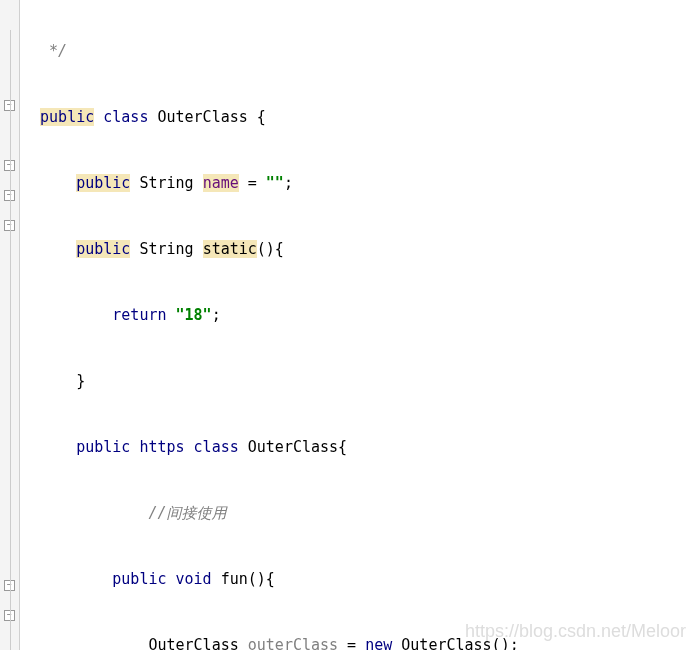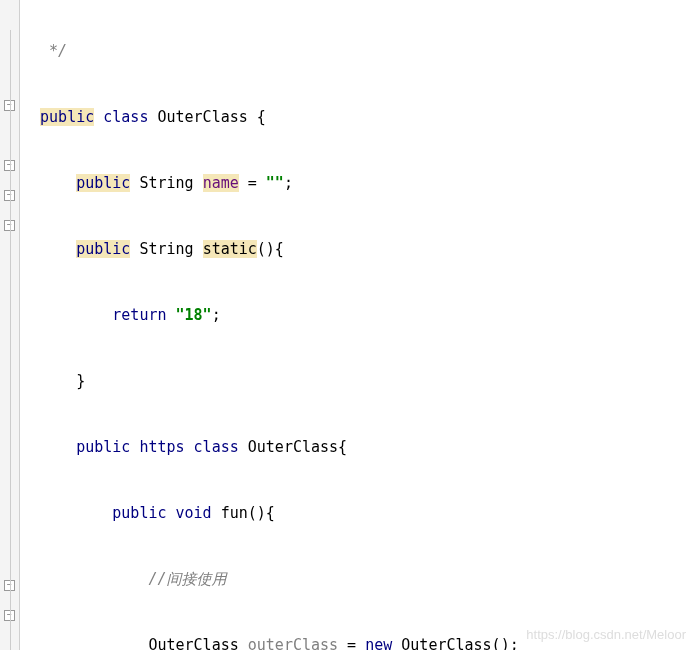--- a/index.html
+++ b/index.html
@@ -66,21 +66,21 @@
   .field { color: #660e7a; font-weight: normal; }
   .unused { color: #808080; }
   .comment { color: #808080; font-style: italic; }
   .hl { background: #f5e7b8; }
   .warn { text-decoration: underline wavy #bbb; }
   .watermark {
     position: absolute;
     bottom: 8px;
     right: 10px;
     color: #ddd;
-    font-size: 13px;
+    font-size: 18px;
     font-family: sans-serif;
   }
 </style>
 </head>
 <body>
 
 <div class="editor">
   <div class="gutter">
     <div class="gutter-line"></div>
     <div class="gutter-line">
@@ -155,22 +155,22 @@
   </div>
 
   <div class="code">
     <div class="code-line">   <span class="comment">*/</span></div>
     <div class="code-line">  <span class="kw hl">public</span> <span class="kw">class</span> <span>OuterClass</span><span> {</span></div>
     <div class="code-line">      <span class="kw hl">public</span><span> String </span><span class="field hl">name</span><span> = </span><span class="str">""</span><span>;</span></div>
     <div class="code-line">      <span class="kw hl">public</span><span> String </span><span class="hl">static</span><span>(){</span></div>
     <div class="code-line">          <span class="kw">return</span><span> </span><span class="str">"18"</span><span>;</span></div>
     <div class="code-line">      <span>}</span></div>
     <div class="code-line">      <span class="kw">public</span> <span class="kw">https</span> <span class="kw">class</span><span> OuterClass{</span></div>
+    <div class="code-line">              <span class="comment">//间接使用</span></div>
     <div class="code-line">          <span class="kw">public</span> <span class="kw">void</span><span> fun(){</span></div>
-    <div class="code-line">              <span class="comment">//间接使用</span></div>
     <div class="code-line">              <span class="warn">OuterClass </span><span class="warn unused">outerClass</span><span> = </span><span class="kw">new</span><span> OuterClass();</span></div>
     
     
     
     
     
     
     
     
     

